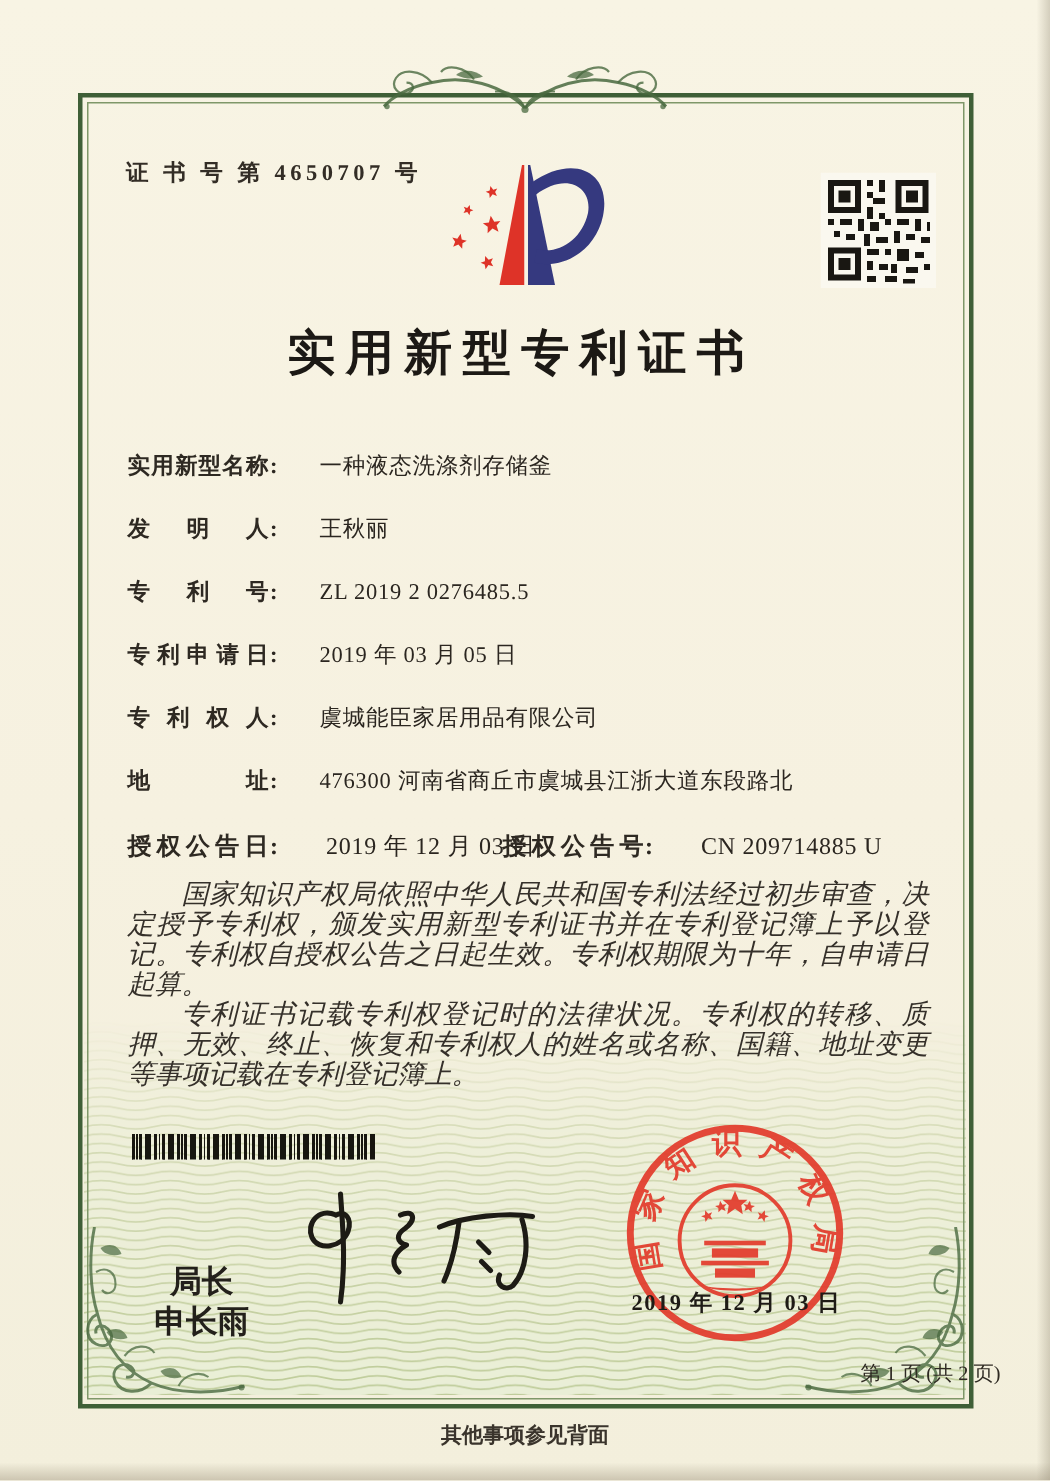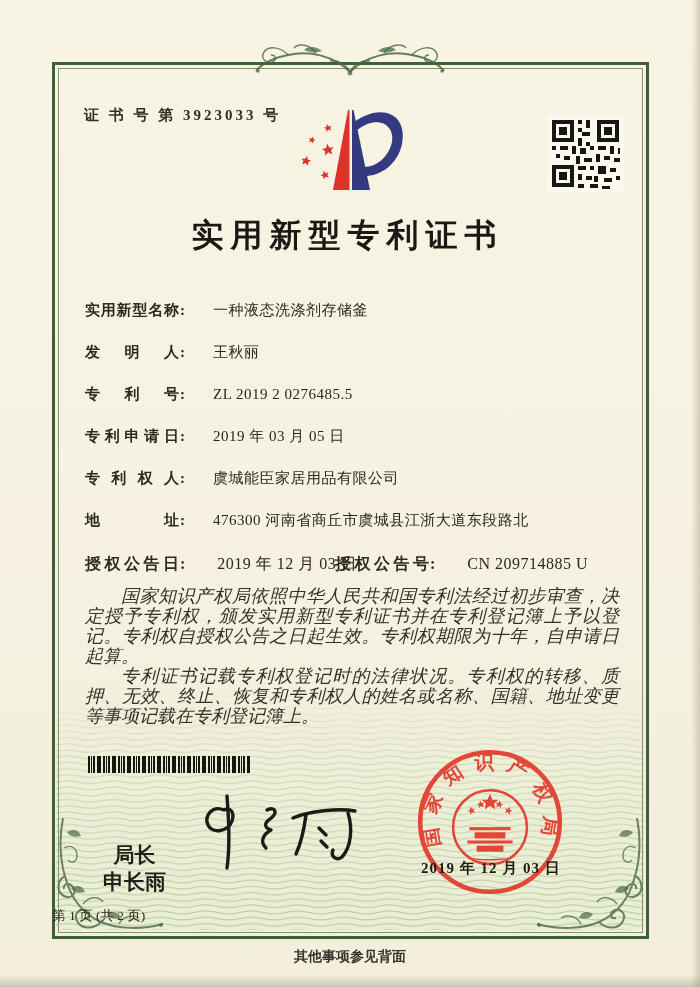--- a/index.html
+++ b/index.html
@@ -38,21 +38,21 @@
   .barcode{position:absolute;left:88px;top:756px;width:162px;height:17px;
         background:
           repeating-linear-gradient(90deg,#17150f 0 2px,rgba(0,0,0,0) 2px 5px),
           repeating-linear-gradient(90deg,#17150f 0 1px,rgba(0,0,0,0) 1px 3px);}
   .signer{position:absolute;left:103px;top:841px;font-family:"Liberation Sans","DejaVu Sans",sans-serif;
         font-size:21px;font-weight:700;line-height:27px;color:#23201b;text-align:center;}
   .signature{position:absolute;left:193px;top:790px;}
   .seal{position:absolute;left:413px;top:745px;}
   .seal-date{position:absolute;left:421px;top:859px;font-size:15px;letter-spacing:1px;
         color:#1e1b16;white-space:nowrap;font-weight:600;}
-  .page-ind{position:absolute;left:52px;top:907px;width:615px;text-align:left;
+  .page-ind{position:absolute;left:52px;top:907px;width:615px;text-align:right;
         font-size:13.5px;color:#2e2922;}
   .footer-note{position:absolute;left:0;top:948px;width:700px;text-align:center;
         font-size:14px;font-weight:600;color:#3a342c;}
   .orn-top{position:absolute;left:250px;top:42px;}
   .orn-bl{position:absolute;left:55px;top:818px;}
   .orn-br{position:absolute;left:535px;top:818px;transform:scaleX(-1);}
 </style>
 </head>
 <body>
 
@@ -134,21 +134,21 @@
       <path d="M64,106 C68,98 78,96 84,100"></path>
     </g>
     <g fill="#4a6a40" opacity="0.7">
       <path d="M12,14 C18,10 24,12 26,18 C20,20 14,18 12,14 Z"></path>
       <path d="M16,70 C22,66 28,68 30,74 C24,76 18,74 16,70 Z"></path>
       <path d="M52,96 C58,92 64,94 66,100 C60,102 54,100 52,96 Z"></path>
       <circle cx="106" cy="107" r="2"></circle>
     </g>
   </svg>
 
-  <div class="cert-no">证 书 号 第 3923033 号</div>
+  <div class="cert-no">证 书 号 第 4650707 号</div>
 
   <svg class="logo" width="128" height="108" viewBox="0 0 128 108">
     <path d="M60,10 L61.5,10 L61.5,90 L45,90 Z" fill="#de3328"></path>
     <path d="M64,10 L65.5,10 L82,90 L64,90 Z" fill="#35397f"></path>
     <path d="M66,22 C94,2 120,14 114,44 C109,68 86,80 68,75 L70,66 C84,70 100,60 104,42 C107,25 90,14 69,30 Z" fill="#35397f"></path>
     <g fill="#de3328">
       <use href="#st" transform="translate(40,28) scale(0.42) rotate(-15)"></use>
       <use href="#st" transform="translate(24,40) scale(0.36) rotate(20)"></use>
       <use href="#st" transform="translate(40,50) scale(0.62) rotate(-8)"></use>
       <use href="#st" transform="translate(18,61) scale(0.52) rotate(12)"></use>

